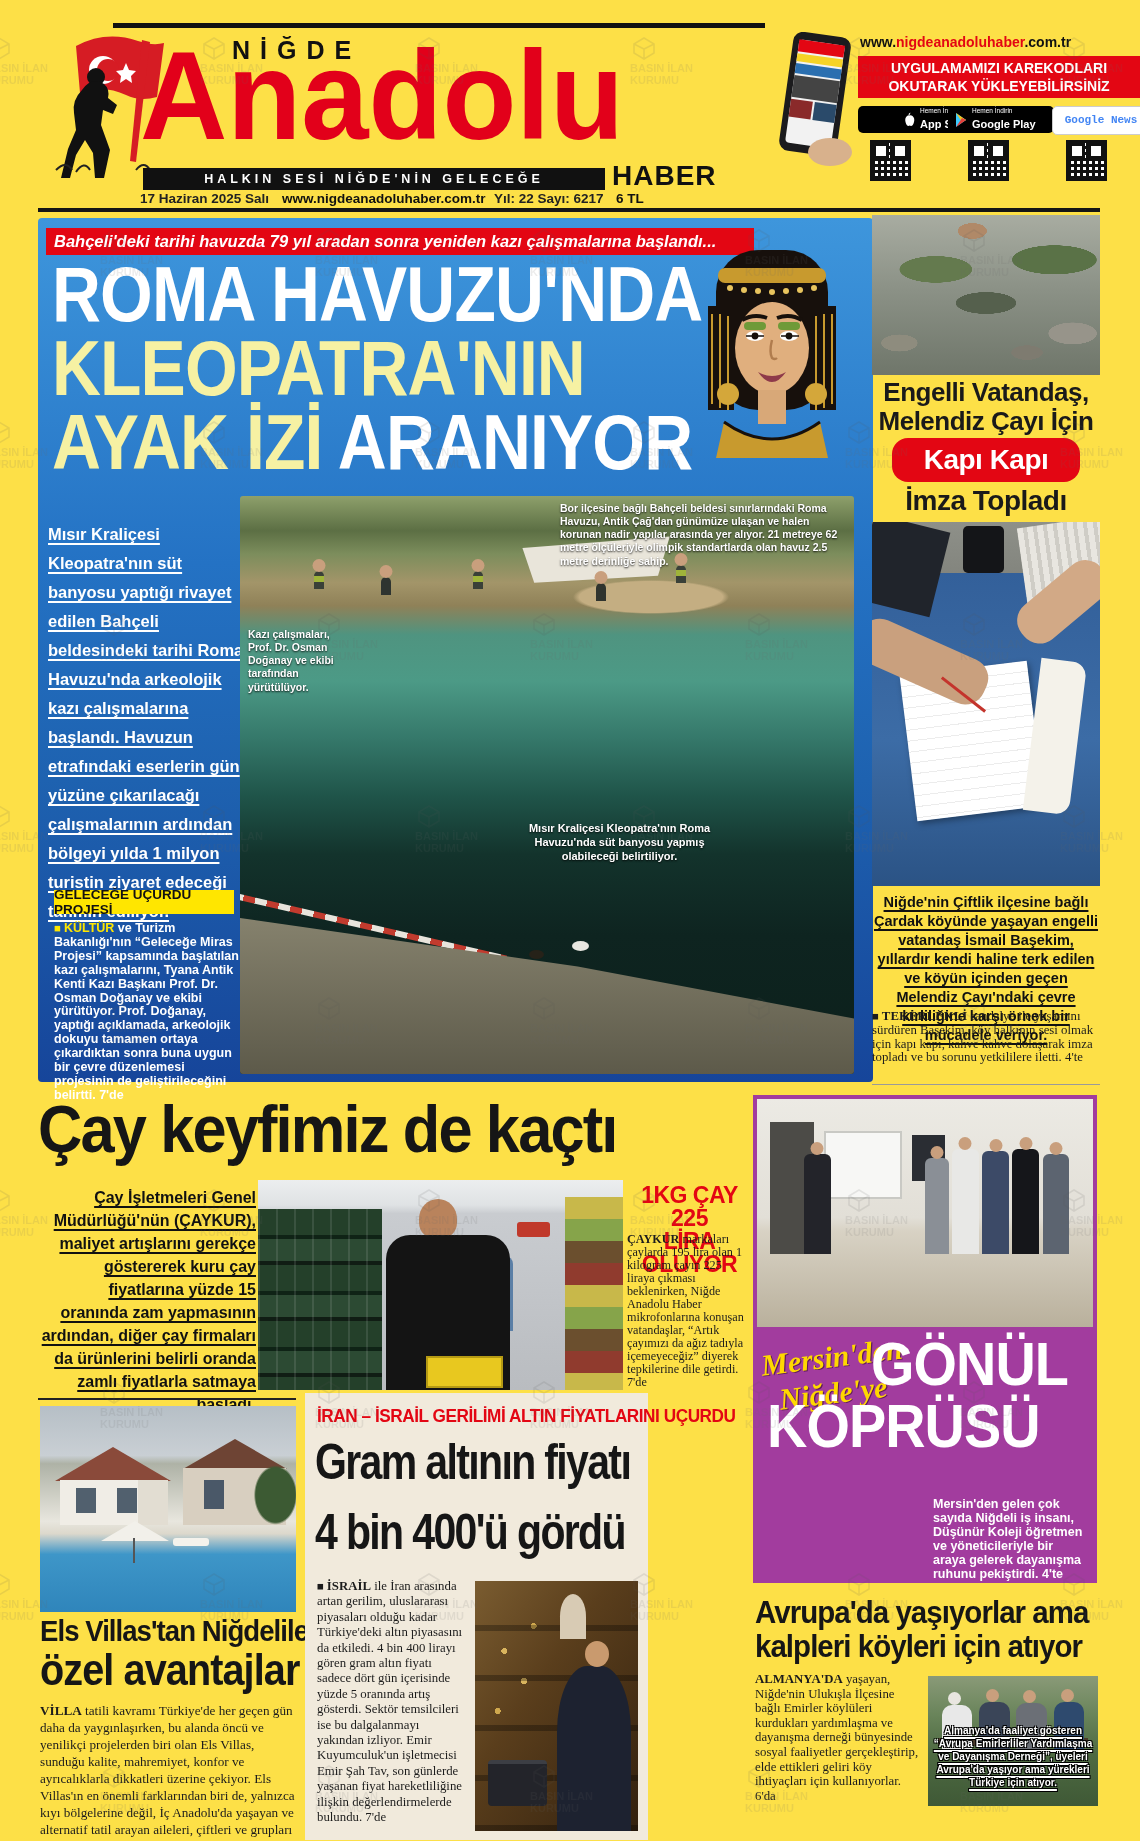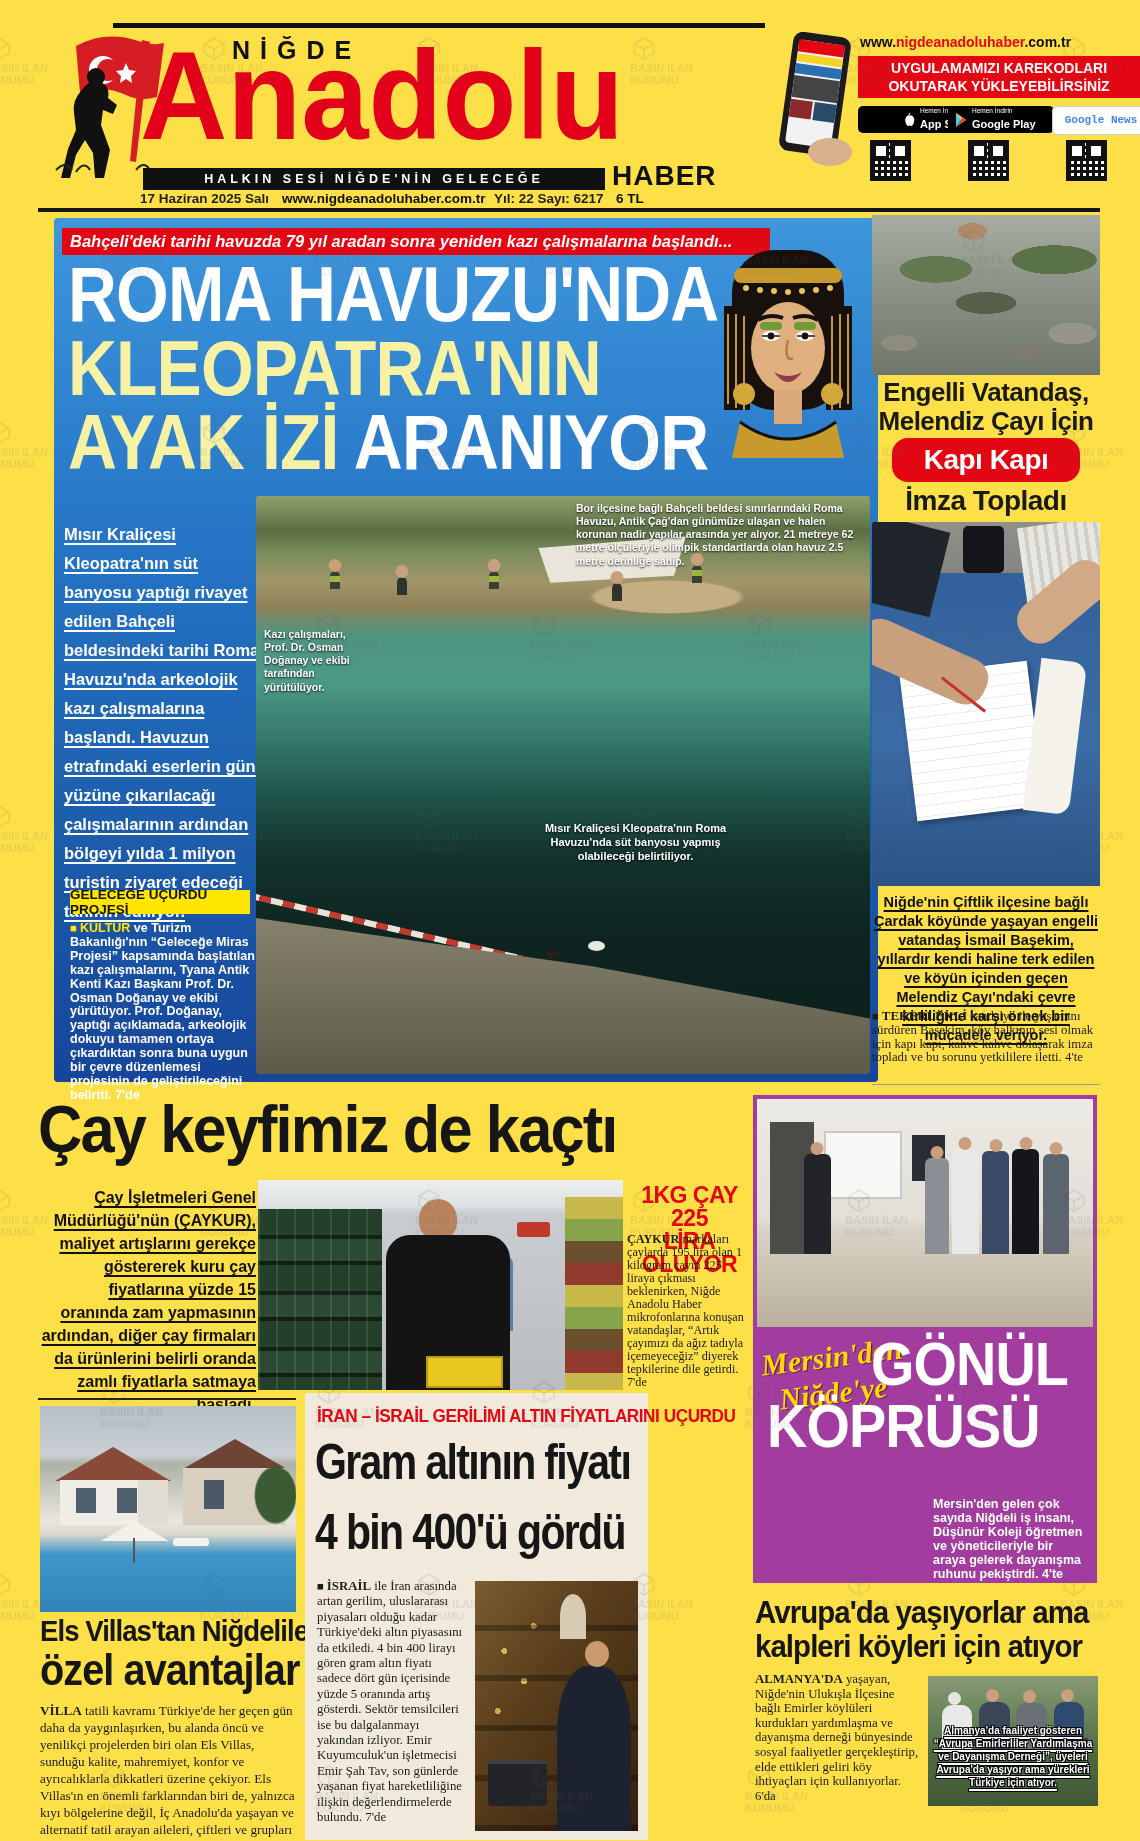--- a/index.html
+++ b/index.html
@@ -99,21 +99,21 @@
       <span><span class="b-sm" style="display:block;">Hemen İndirin</span><span class="b-big">Google Play</span></span>
     </div>
     <div class="badge" style="left:280px;top:78px;width:82px;background:#fff;border:1px solid #ccc;color:#444;justify-content:center;">
       <span class="b-big" style="font-weight:bold;color:#4285f4;font-family:Liberation Mono, monospace;">Google News</span>
     </div>
     <div class="qr" style="left:98px;top:112px;"></div>
     <div class="qr" style="left:196px;top:112px;"></div>
     <div class="qr" style="left:294px;top:112px;"></div>
   </div>
 
-  <div class="abs" style="left:54px;top:218px;width:824px;height:864px;background:linear-gradient(180deg,#3E96DC 0%,#2472C4 40%,#1E62B0 65%,#16459A 100%);border-radius:4px;">
+  <div class="abs" style="left:38px;top:218px;width:824px;height:864px;background:linear-gradient(180deg,#3E96DC 0%,#2472C4 40%,#1E62B0 65%,#16459A 100%);border-radius:4px;padding-left:11px;">
 
     <div class="abs" style="left:8px;top:10px;width:700px;height:27px;background:#E30613;color:#fff;display:flex;align-items:center;padding-left:8px;font-size:16.5px;font-weight:800;font-style:italic;">
       <span>Bahçeli'deki tarihi havuzda 79 yıl aradan sonra yeniden kazı çalışmalarına başlandı...</span>
     </div>
 
     <div class="abs cond" style="left:14px;top:38px;font-size:77px;line-height:76px;color:#fff;transform:scaleX(.88);white-space:nowrap;">ROMA HAVUZU'NDA</div>
     <div class="abs cond" style="left:14px;top:112px;font-size:77px;line-height:76px;color:#F6F1A3;transform:scaleX(.88);white-space:nowrap;">KLEOPATRA'NIN</div>
     <div class="abs cond" style="left:14px;top:186px;font-size:77px;line-height:76px;transform:scaleX(.88);white-space:nowrap;">
       <span style="color:#F6F1A3;">AYAK İZİ</span><span style="color:#fff;"> ARANIYOR</span>
     </div>

